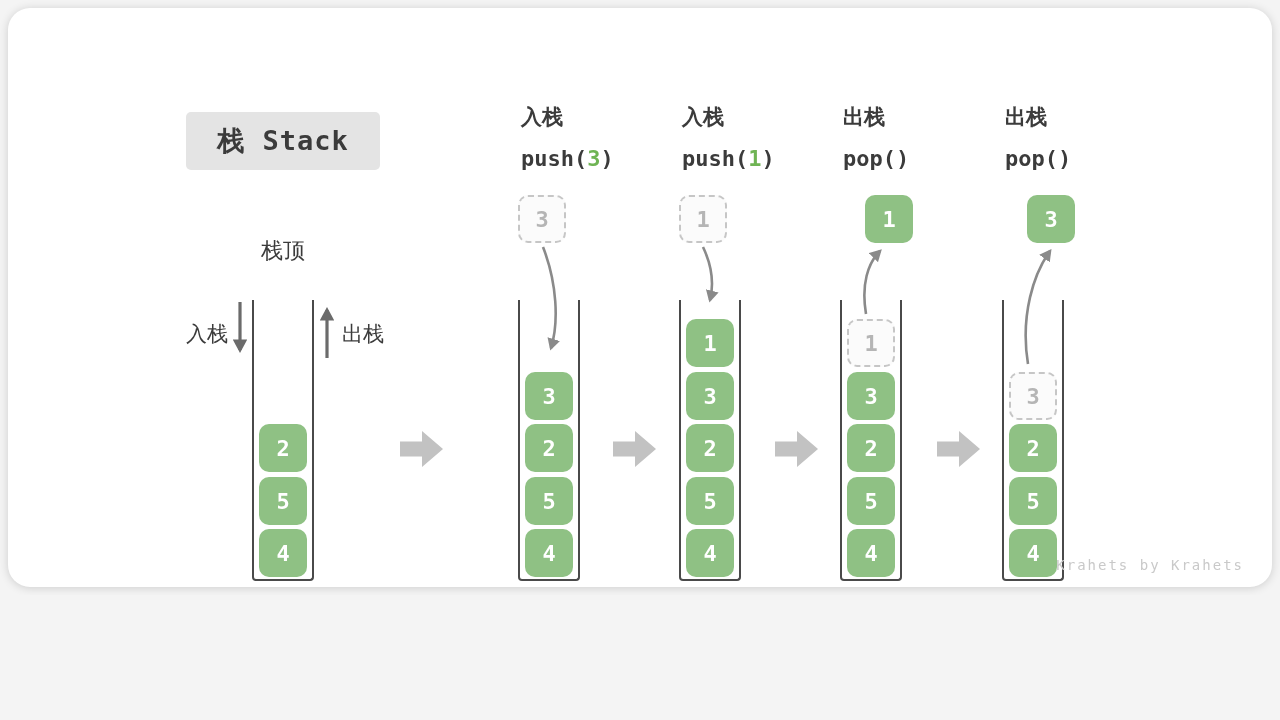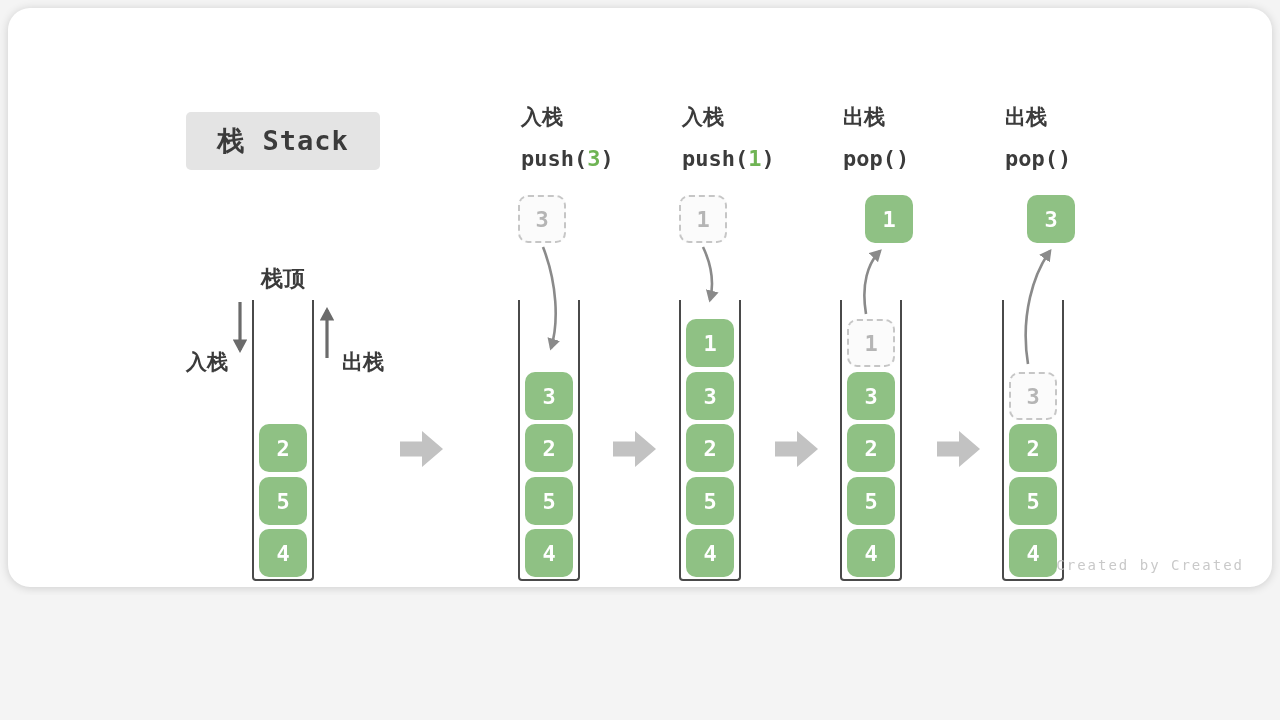--- a/index.html
+++ b/index.html
@@ -19,21 +19,21 @@
   html,body{width:1280px;height:720px;background:#f4f4f4;font-family:"Liberation Sans",sans-serif;}
   #canvas{position:relative;width:1280px;height:595px;overflow:hidden;}
   #card{position:absolute;left:8px;top:8px;right:8px;bottom:8px;background:#ffffff;
         border-radius:22px;box-shadow:0 1px 10px rgba(0,0,0,0.16);}
   #arrow-layer{position:absolute;left:0;top:0;width:1280px;height:720px;pointer-events:none;}
 
   .title-box{position:absolute;left:186px;top:112px;width:194px;height:58px;
              background:var(--titlebox-bg);border-radius:5px;display:flex;align-items:center;justify-content:center;
              font:bold 27px "DejaVu Sans Mono","Liberation Sans",sans-serif;color:var(--ink);letter-spacing:1px;}
 
-  .cjk-label{position:absolute;color:var(--ink);font-weight:bold;font-size:22px;white-space:nowrap;margin-top:28px;}
+  .cjk-label{position:absolute;color:var(--ink);font-weight:normal;font-size:22px;white-space:nowrap;}
   #stack-top-label{left:233px;top:236px;width:100px;text-align:center;}
   #stack-bottom-label{left:233px;top:605px;width:100px;text-align:center;}
   #push-side-label{left:156px;top:320px;width:72px;text-align:right;font-size:21px;}
   #pop-side-label{left:342px;top:320px;width:72px;text-align:left;font-size:21px;}
 
   .op-block{position:absolute;width:130px;}
   .op-action{color:var(--ink);font-weight:bold;font-size:21px;line-height:1;}
   .op-call{margin-top:20px;font:bold 22px "DejaVu Sans Mono",monospace;color:var(--ink);line-height:1.1;}
   .op-call .arg{color:var(--arg-green);}
 
@@ -129,14 +129,14 @@
         <div class="op-call"><span>pop(</span><span class="arg"></span><span>)</span></div>
       </div>
       <div class="cell solid" style="left: 1027px; top: 195px;">3</div>
       <div class="container-u" style="left: 1002px;"></div>
       <div class="cell ghost" style="left: 1009px; top: 372px;">3</div>
       <div class="cell solid" style="left: 1009px; top: 424px;">2</div>
       <div class="cell solid" style="left: 1009px; top: 477px;">5</div>
       <div class="cell solid" style="left: 1009px; top: 529px;">4</div>
     </div>
 
-  <div id="watermark">Created by Created</div>
+  <div id="watermark">Krahets by Krahets</div>
 </div>
 
 </body></html>

